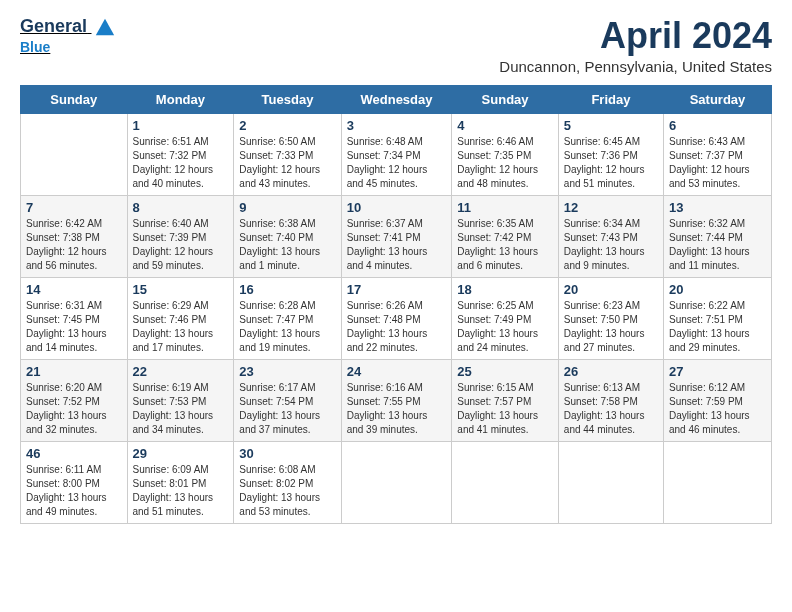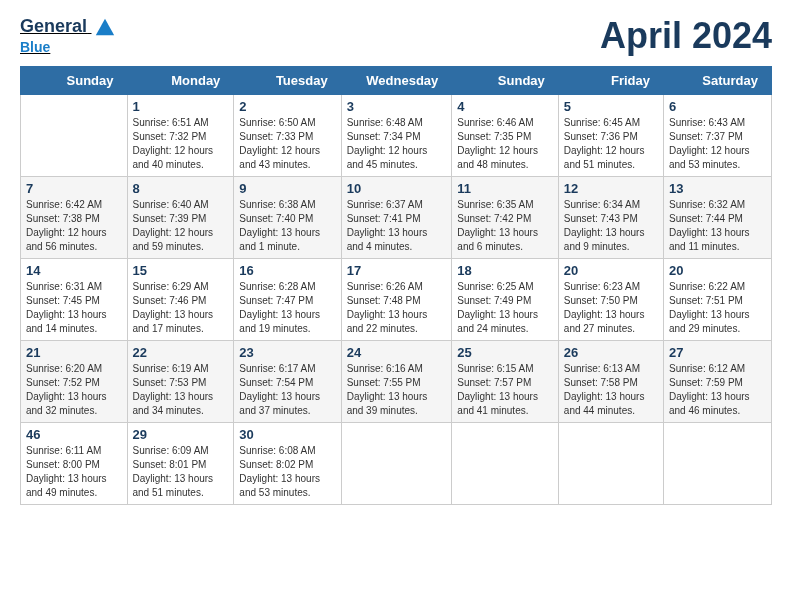--- a/index.html
+++ b/index.html
@@ -45,21 +45,21 @@
     }
     .calendar-table {
       width: 100%;
       border-collapse: collapse;
       font-size: 11px;
     }
     .calendar-table thead tr th {
       background-color: #2e6da4;
       color: #fff;
       padding: 6px 13px;
-      text-align: right;
+      text-align: center;
       font-size: 13px;
       font-weight: bold;
       border: 1px solid #2e6da4;
     }
     .calendar-table tbody tr td {
       border: 1px solid #ccc;
       vertical-align: top;
       padding: 4px 5px;
       width: 113px;
       min-height: 80px;
@@ -93,20 +93,21 @@
         <span style="font-size:18px;font-weight:bold;color:#1a3a5c;">General</span>
         <svg class="logo-icon" viewBox="0 0 24 24">
           <polygon points="12,2 22,20 2,20" fill="#1a7ec8"></polygon>
         </svg>
       </span>
     </div>
     <span style="font-size:14px;font-weight:bold;color:#1a7ec8;">Blue</span>
   </div>
   <div class="title-section">
     <div class="month-title">April 2024</div>
+    <div class="location-title">Duncannon, Pennsylvania, United States</div>
   </div>
 </div>
 
 <table class="calendar-table">
   <thead>
     <tr id="header-row">
     <th>Sunday</th>
         <th>Monday</th>
         <th>Tuesday</th>
         <th>Wednesday</th>

